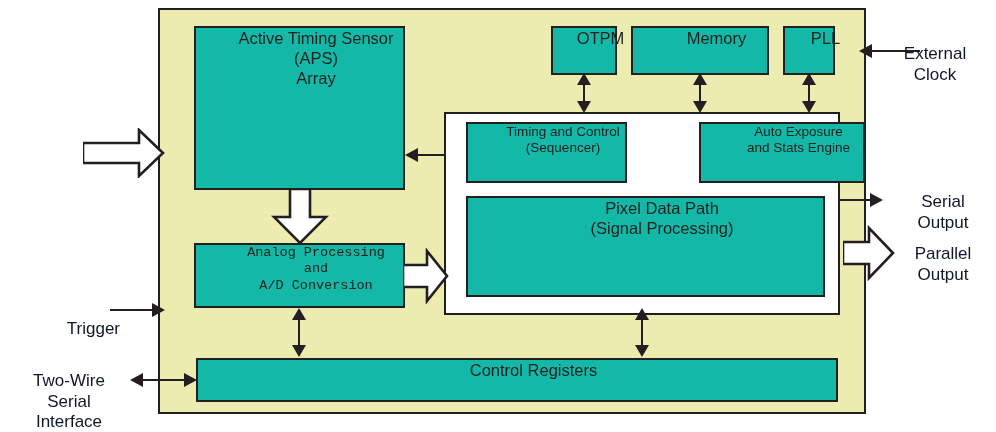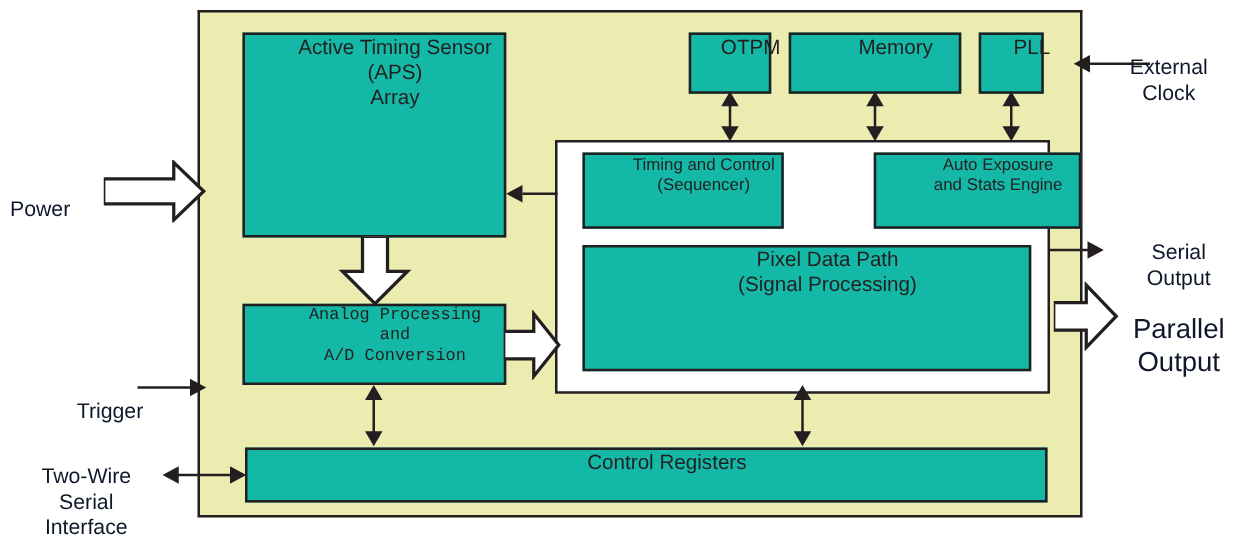--- a/index.html
+++ b/index.html
@@ -111,23 +111,20 @@
     <svg width="58" height="56" viewBox="0 0 58 56">
       <polygon points="19,0 39,0 39,28 55,28 29,54 3,28 19,28" fill="#ffffff" stroke="#231f20" stroke-width="2.6" stroke-linejoin="miter"></polygon>
     </svg>
   </div>
 
   <div class="blockarrow" style="left:83px;top:128px;">
     <svg width="82" height="50" viewBox="0 0 82 50">
       <polygon points="0,15 56,15 56,2 80,25 56,48 56,35 0,35" fill="#ffffff" stroke="#231f20" stroke-width="2.6" stroke-linejoin="miter"></polygon>
     </svg>
   </div>
-  <div class="extlabel" style="left:0px;top:138px;width:80px;text-align:left;padding-left:8px;font-size:17px;">
-    <span>Power</span>
-  </div>
 
   <div class="blockarrow" style="left:403px;top:248px;">
     <svg width="46" height="56" viewBox="0 0 46 56">
       <polygon points="0,17 24,17 24,3 44,28 24,53 24,39 0,39" fill="#ffffff" stroke="#231f20" stroke-width="2.6" stroke-linejoin="miter"></polygon>
     </svg>
   </div>
 
   <div class="hline" style="left:418px;top:154px;width:28px;"></div>
   <div class="arrowhead ah-left" style="left:405px;top:148px;"></div>
 
@@ -155,28 +152,28 @@
   <div class="extlabel" style="left:890px;top:172px;width:106px;font-size:17px;">
     <span>Serial
 Output</span>
   </div>
 
   <div class="blockarrow" style="left:843px;top:225px;">
     <svg width="52" height="56" viewBox="0 0 52 56">
       <polygon points="0,17 26,17 26,3 50,28 26,53 26,39 0,39" fill="#ffffff" stroke="#231f20" stroke-width="2.6" stroke-linejoin="miter"></polygon>
     </svg>
   </div>
-  <div class="extlabel" style="left:890px;top:224px;width:106px;font-size:22px;">
+  <div class="extlabel" style="left:890px;top:224px;width:106px;font-size:17px;">
     <span>Parallel
 Output</span>
   </div>
 
   <div class="hline" style="left:110px;top:309px;width:46px;"></div>
   <div class="arrowhead ah-right" style="left:152px;top:303px;"></div>
-  <div class="extlabel" style="left:0px;top:299px;width:104px;text-align:center;padding-left:36px;font-size:17px;">
+  <div class="extlabel" style="left:0px;top:299px;width:104px;text-align:right;padding-left:16px;font-size:17px;">
     <span>Trigger</span>
   </div>
 
   <div class="hline" style="left:141px;top:379px;width:52px;"></div>
   <div class="arrowhead ah-left" style="left:130px;top:373px;"></div>
   <div class="arrowhead ah-right" style="left:184px;top:373px;"></div>
   <div class="extlabel" style="left:10px;top:351px;width:118px;font-size:17px;">
     <span>Two-Wire
 Serial
 Interface</span>

